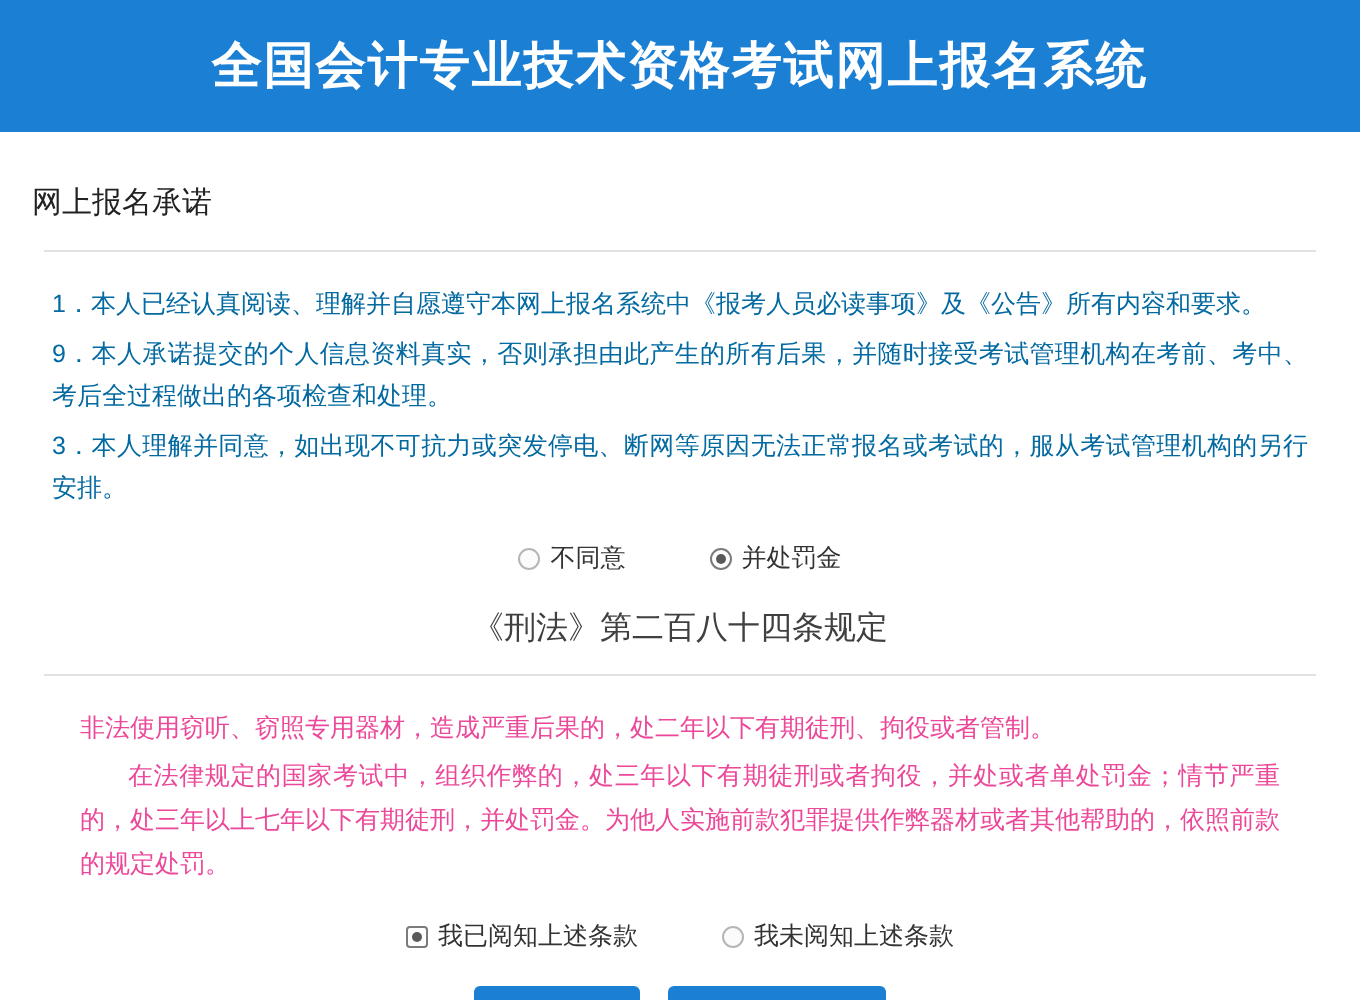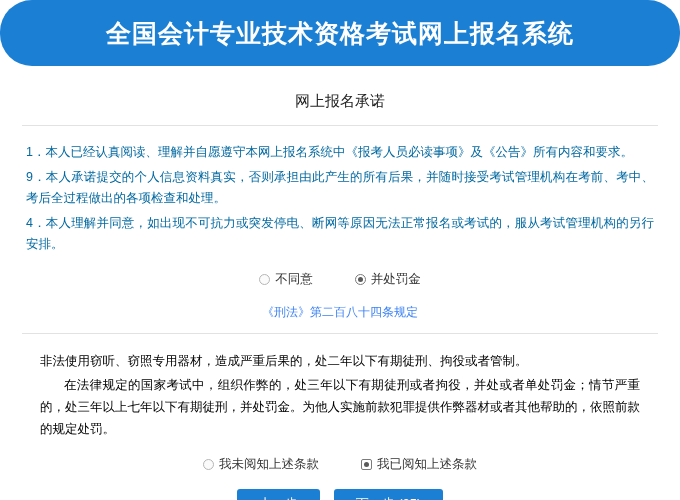--- a/index.html
+++ b/index.html
@@ -21,36 +21,34 @@
     background: #ffffff;
   }
   .header-bar {
     width: 680px;
     height: 66px;
     background: #1b7fd4;
     display: flex;
     align-items: center;
     justify-content: center;
     box-sizing: border-box;
-    border-radius: 32px;
   }
   .header-title {
     color: #ffffff;
     font-size: 25px;
     font-weight: bold;
     letter-spacing: 1px;
     line-height: 32px;
     white-space: nowrap;
   }
   .content {
     padding: 0 16px;
     box-sizing: border-box;
   }
   .section-title {
-    text-align: center;
     font-size: 15px;
     color: #222222;
     margin-top: 26px;
     margin-bottom: 14px;
     font-weight: normal;
   }
   .divider {
     height: 1px;
     background: #e2e2e2;
     margin: 0 6px 16px 6px;
@@ -102,31 +100,32 @@
     width: 5px;
     height: 5px;
     border-radius: 50%;
     background: #5a5a5a;
   }
   .radio-dot.square {
     border-radius: 2px;
   }
   .law-title {
     text-align: center;
-    font-size: 12px;
-    color: #3b82f6;
+    font-size: 16px;
+    color: #404040;
     margin-top: 16px;
     margin-bottom: 12px;
   }
   .law-body {
     font-size: 12.5px;
     line-height: 22px;
-    color: #000000;
+    color: #ec4899;
     padding: 0 24px;
     text-align: justify;
+    font-family: Liberation Mono, monospace;
   }
   .law-p {
     margin: 0 0 2px 0;
   }
   .law-p.indent {
     text-indent: 24px;
   }
   .button-row {
     display: flex;
     align-items: center;
@@ -156,21 +155,21 @@
   </div>
 
   <div class="content">
 
     <div class="section-title">网上报名承诺</div>
     <div class="divider"></div>
 
     <div class="clause-list">
       <div class="clause">1．本人已经认真阅读、理解并自愿遵守本网上报名系统中《报考人员必读事项》及《公告》所有内容和要求。</div>
       <div class="clause">9．本人承诺提交的个人信息资料真实，否则承担由此产生的所有后果，并随时接受考试管理机构在考前、考中、考后全过程做出的各项检查和处理。</div>
-      <div class="clause">4．本人理解并同意，如出现不可抗力或突发停电、断网等原因无法正常报名或考试的，服从考试管理机构的另行安排。</div>
+      <div class="clause">3．本人理解并同意，如出现不可抗力或突发停电、断网等原因无法正常报名或考试的，服从考试管理机构的另行安排。</div>
     </div>
 
     <div class="radio-row">
       <label class="radio-opt">
         <span class="radio-dot"></span>
         <span>不同意</span>
       </label>
       <label class="radio-opt">
         <span class="radio-dot checked"></span>
         <span>并处罚金</span>
@@ -180,26 +179,26 @@
     <div class="law-title">《刑法》第二百八十四条规定</div>
     <div class="divider"></div>
 
     <div class="law-body">
       <p class="law-p">非法使用窃听、窃照专用器材，造成严重后果的，处二年以下有期徒刑、拘役或者管制。</p>
       <p class="law-p indent">在法律规定的国家考试中，组织作弊的，处三年以下有期徒刑或者拘役，并处或者单处罚金；情节严重的，处三年以上七年以下有期徒刑，并处罚金。为他人实施前款犯罪提供作弊器材或者其他帮助的，依照前款的规定处罚。</p>
     </div>
 
     <div class="radio-row">
       <label class="radio-opt">
+        <span class="radio-dot square checked"></span>
+        <span>我已阅知上述条款</span>
+      </label>
+      <label class="radio-opt">
         <span class="radio-dot"></span>
         <span>我未阅知上述条款</span>
-      </label>
-      <label class="radio-opt">
-        <span class="radio-dot square checked"></span>
-        <span>我已阅知上述条款</span>
       </label>
     </div>
 
     <div class="button-row">
       <button class="btn">上一步</button>
       <button class="btn">下一步 (25)</button>
     </div>
 
   </div>
 </div>

